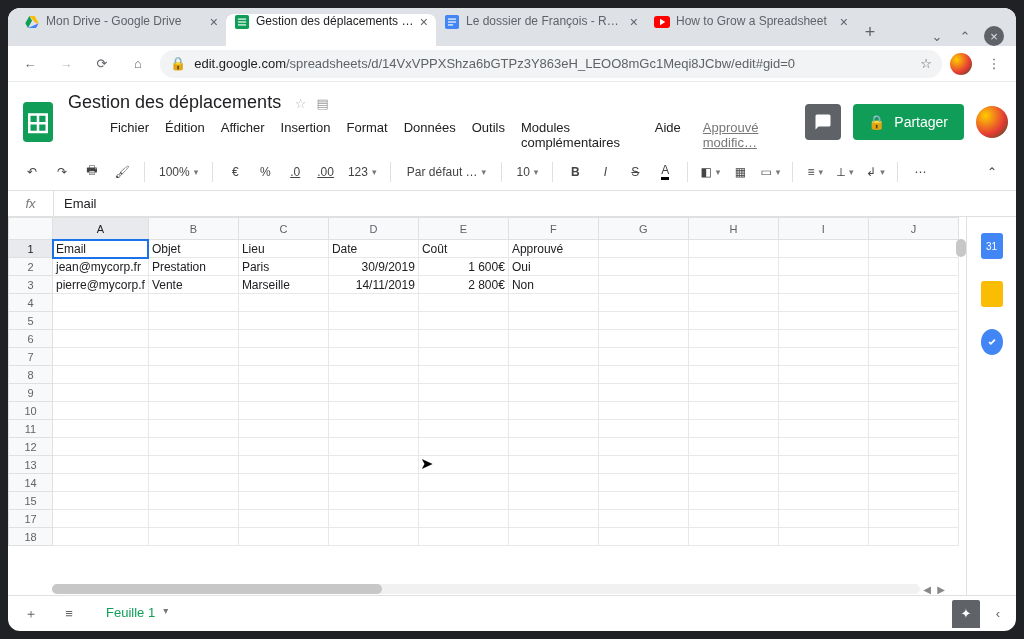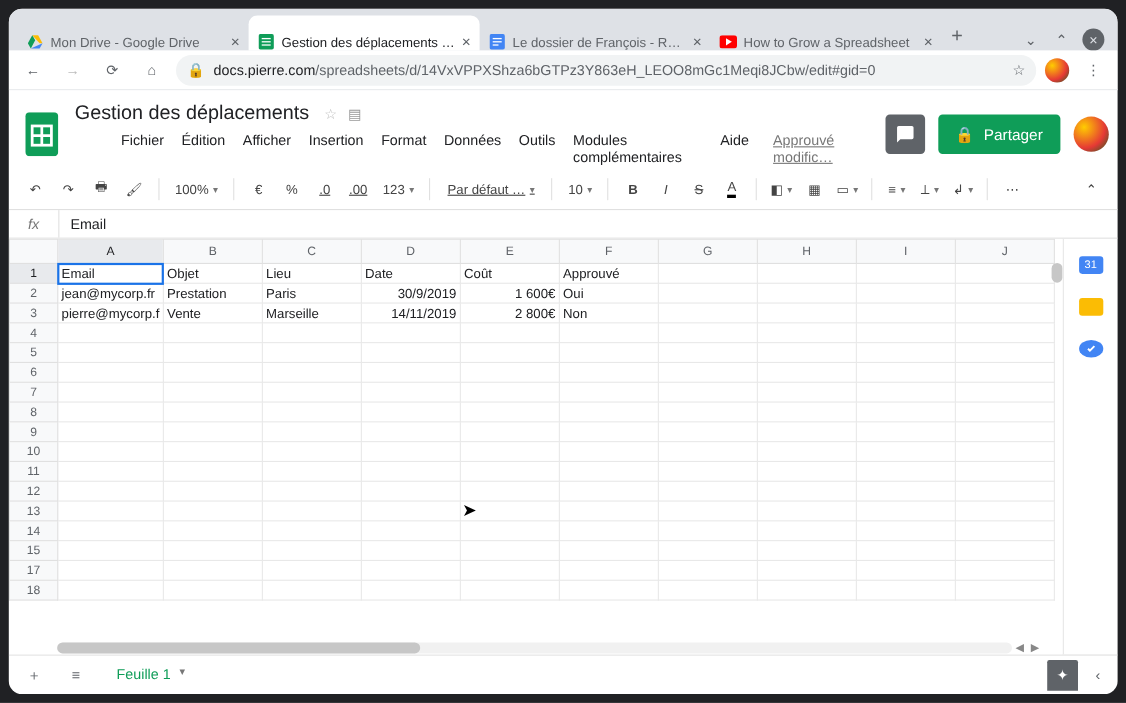--- a/index.html
+++ b/index.html
@@ -30,21 +30,21 @@
     align-items: flex-end;
     padding: 6px 8px 0 8px;
     gap: 0;
   }
   .tab {
     height: 32px;
     min-width: 180px;
     max-width: 210px;
     flex: 1;
     display: flex;
-    align-items: flex-end;
+    align-items: flex-start;
     padding: 0 8px;
     border-radius: 8px 8px 0 0;
     gap: 6px;
     font-size: 12px;
     color: #5f6368;
     position: relative;
     overflow: hidden;
   }
   .tab.active { background: #fff; color: #202124; }
   .tab .title { flex: 1; white-space: nowrap; overflow: hidden; text-overflow: ellipsis; }
@@ -132,21 +132,21 @@
   .formula-bar {
     display:flex; align-items:center; height:26px; border-bottom:1px solid #e0e0e0;
     font-size:13px;
   }
   .fx-label { width:46px; text-align:center; font-style:italic; color:#777; border-right:1px solid #e0e0e0; height:100%; display:flex; align-items:center; justify-content:center;}
   .fx-input { flex:1; padding:0 10px; height:100%; display:flex; align-items:center;}
   
   .main-area { flex:1; display:flex; overflow:hidden; position:relative;}
   .grid-wrap { flex:1; overflow:hidden; position:relative; background:#fff;}
   .side-panel { width:50px; border-left:1px solid #e0e0e0; display:flex; flex-direction:column; align-items:center; padding-top:16px; gap:22px;}
-  .sp-icon { width:22px; height:16px; border-radius:3px; display:flex; align-items:center; justify-content:center;}
+  .sp-icon { width:22px; height:26px; border-radius:3px; display:flex; align-items:center; justify-content:center;}
   .sp-cal { background:#4285f4; color:#fff; font-size:10px;}
   .sp-keep { background:#fbbc04;}
   .sp-tasks { background:#4285f4; border-radius:50%;}
   
   table.grid { border-collapse:collapse; table-layout:fixed; }
   .col-head th, .row-head {
     background:#f8f9fa; font-weight:normal; font-size:11px; color:#5f6368;
     border:1px solid #e0e0e0; text-align:center;
   }
   .corner { width:44px; height:22px; background:#f8f9fa; border:1px solid #e0e0e0;}
@@ -240,21 +240,21 @@
   </div>
 
   <div class="addr-bar">
     <div class="nav-icon">←</div>
     <div class="nav-icon" style="color:#bdbdbd;">→</div>
     <div class="nav-icon">⟳</div>
     <div class="nav-icon">⌂</div>
     <div class="omnibox">
       <span>🔒</span>
       <span class="url">
-        <span class="host">docs.pierre.com</span><span class="path">/spreadsheets/d/14VxVPPXShza6bGTPz3Y863eH_LEOO8mGc1Meqi8JCbw/edit#gid=0</span>
+        <span class="host">edit.google.com</span><span class="path">/spreadsheets/d/14VxVPPXShza6bGTPz3Y863eH_LEOO8mGc1Meqi8JCbw/edit#gid=0</span>
       </span>
       <span style="color:#5f6368;">☆</span>
     </div>
     <div class="avatar" style="width:22px;height:22px;"></div>
     <div class="nav-icon">⋮</div>
   </div>
 
   <div class="sheets-header">
     <div class="sheets-logo">
       <svg width="30" height="40" viewBox="0 0 24 32">
@@ -310,21 +310,21 @@
     <div class="tb-btn tb-text">€</div>
     <div class="tb-btn tb-text">%</div>
     <div class="tb-btn tb-text">
         <span style="text-decoration:underline;">.0</span>
       </div>
     <div class="tb-btn tb-text">
         <span style="text-decoration:underline;">.00</span>
       </div>
     <div class="tb-btn tb-dd tb-text">123</div>
     <div class="tb-sep"></div>
-    <div class="tb-btn tb-dd tb-text" style="min-width:90px;text-decoration:underline;">Par défaut …</div>
+    <div class="tb-btn tb-dd tb-text" style="min-width:90px;">Par défaut …</div>
     <div class="tb-sep"></div>
     <div class="tb-btn tb-dd tb-text">10</div>
     <div class="tb-sep"></div>
     <div class="tb-btn">
         <b>B</b>
       </div>
     <div class="tb-btn">
         <i>I</i>
       </div>
     <div class="tb-btn">

